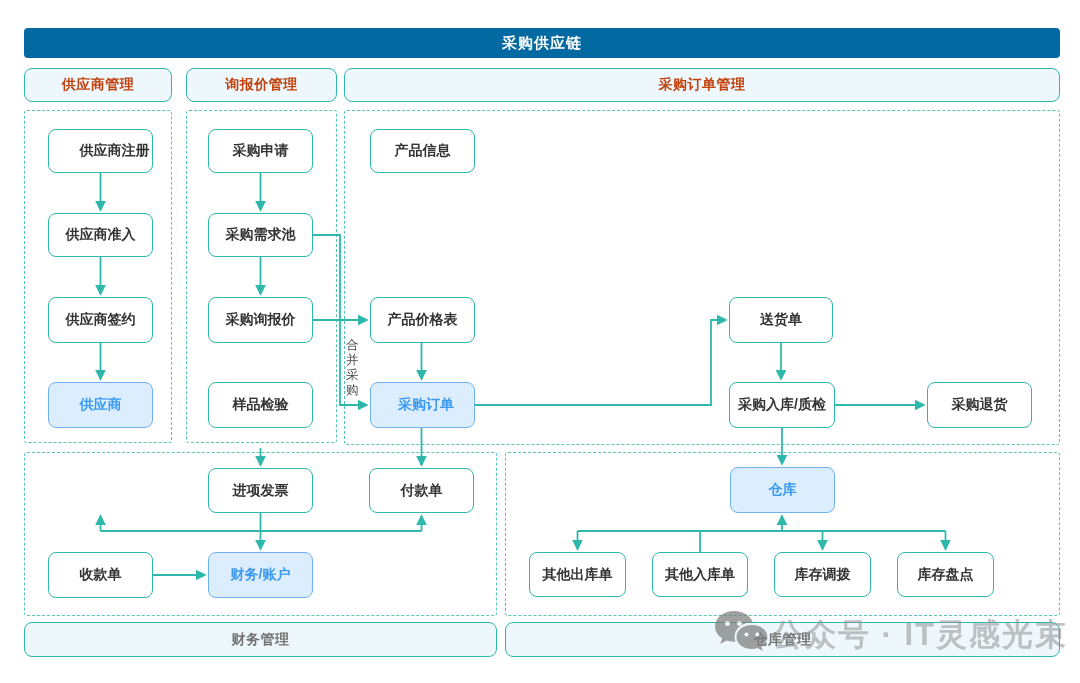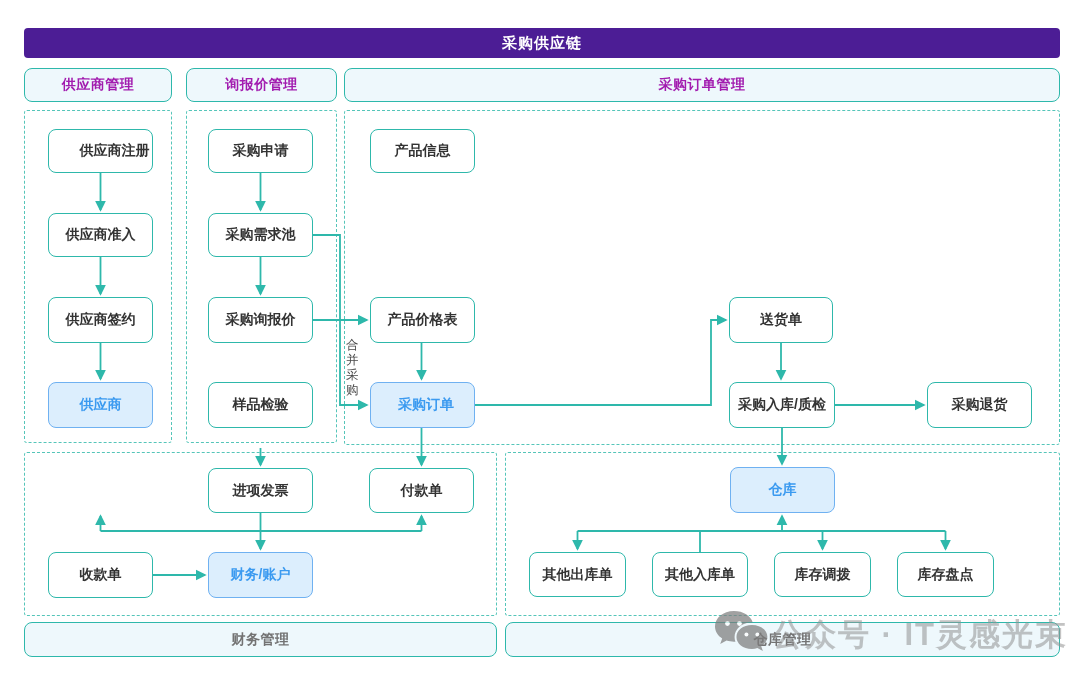--- a/index.html
+++ b/index.html
@@ -1,26 +1,26 @@
 <!DOCTYPE html>
 <html><head>
 <meta charset="utf-8">
 <style>
   html,body{margin:0;padding:0;background:#ffffff;}
   body{font-family:"Liberation Sans","DejaVu Sans",sans-serif;}
   .canvas{position:relative;width:1080px;height:683px;background:#fff;overflow:hidden;}
   svg.wires{position:absolute;left:0;top:0;width:1080px;height:683px;z-index:2;pointer-events:none;}
 
-  .topbar{position:absolute;left:24px;top:28px;width:1036px;height:30px;background:#4c1d95;
+  .topbar{position:absolute;left:24px;top:28px;width:1036px;height:30px;background:#0369a1;
           border-radius:4px;display:flex;align-items:center;justify-content:center;z-index:1;}
   .topbar span{color:#ffffff;font-size:15px;font-weight:bold;letter-spacing:1px;}
 
   .panel-hdr{position:absolute;height:34px;background:#eef8fc;border:1.5px solid #2eb8ab;border-radius:8px;
              display:flex;align-items:center;justify-content:center;box-sizing:border-box;z-index:1;}
-  .panel-hdr span{color:#a21caf;font-size:14px;font-weight:bold;letter-spacing:.5px;}
+  .panel-hdr span{color:#c2410c;font-size:14px;font-weight:bold;letter-spacing:.5px;}
 
   .dashed{position:absolute;border:1.5px dashed #55c5b9;border-radius:3px;box-sizing:border-box;z-index:0;}
 
   .footer-bar{position:absolute;height:35px;background:#eef8fc;border:1.5px solid #2eb8ab;border-radius:8px;
               display:flex;align-items:center;justify-content:center;box-sizing:border-box;z-index:1;}
   .footer-bar span{color:#737373;font-size:14px;font-weight:bold;letter-spacing:.5px;}
 
   .node{position:absolute;background:#ffffff;border:1.5px solid #2eb8ab;border-radius:8px;
         display:flex;align-items:center;justify-content:center;box-sizing:border-box;z-index:3;}
   .node span{color:#333333;font-size:14px;font-weight:600;}

